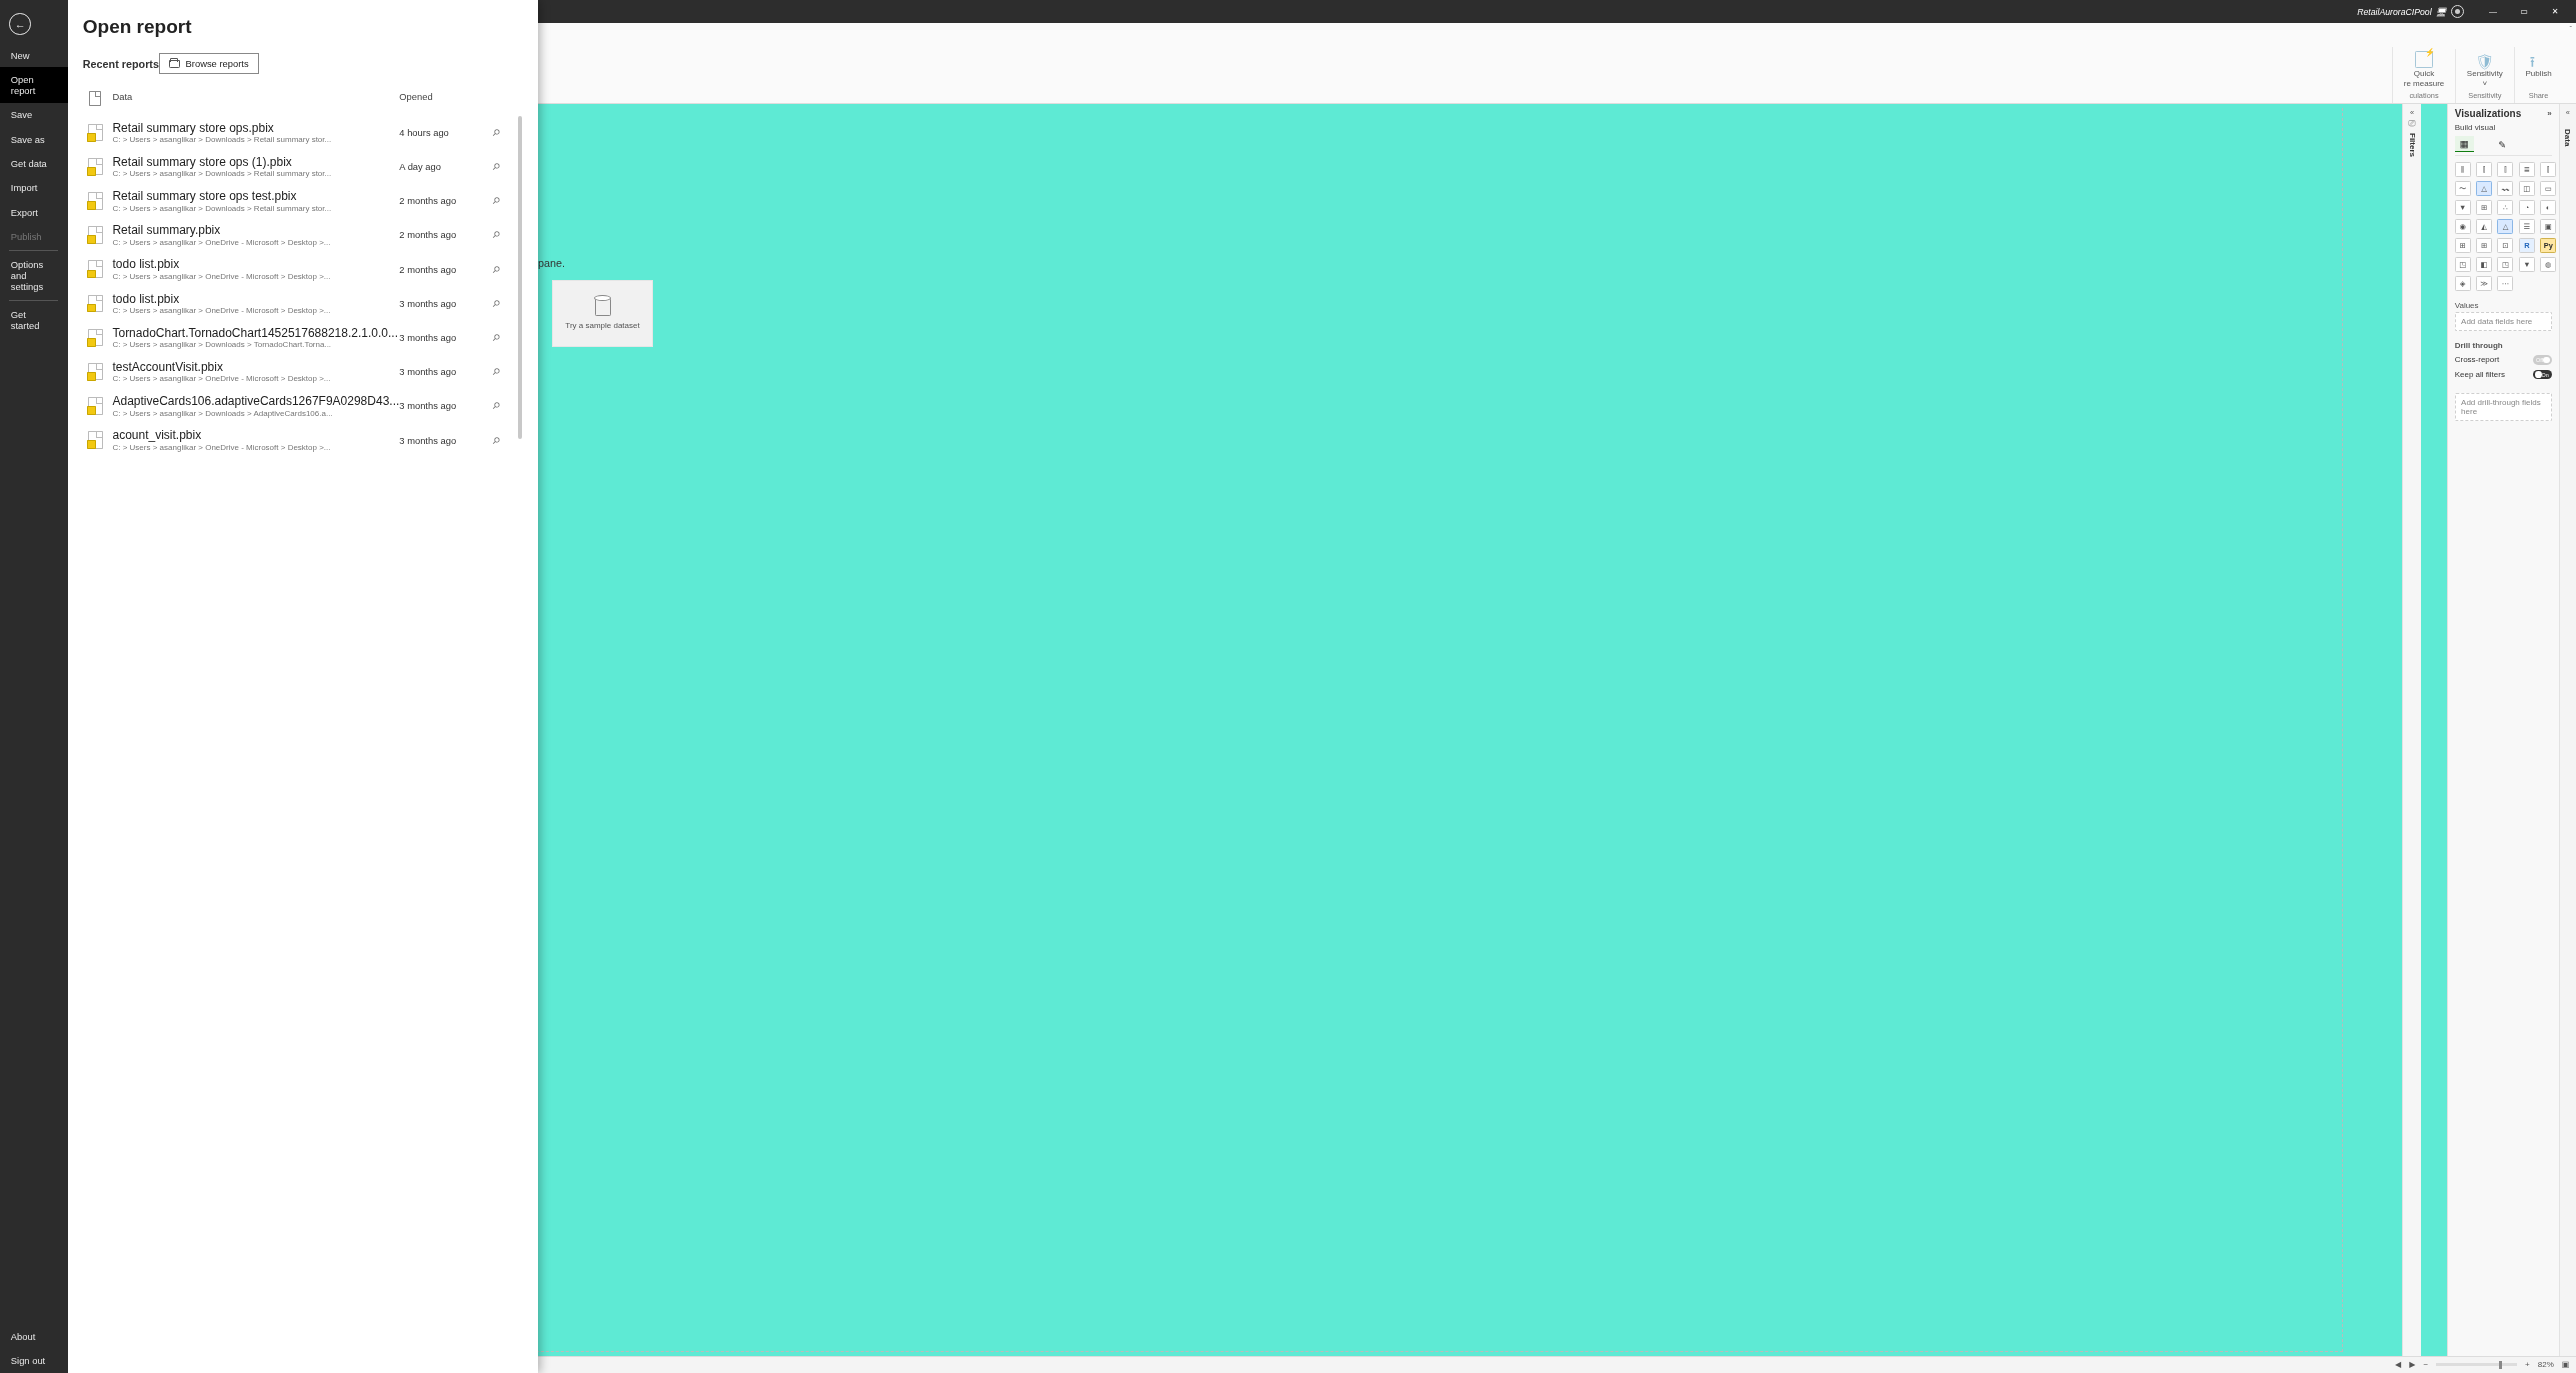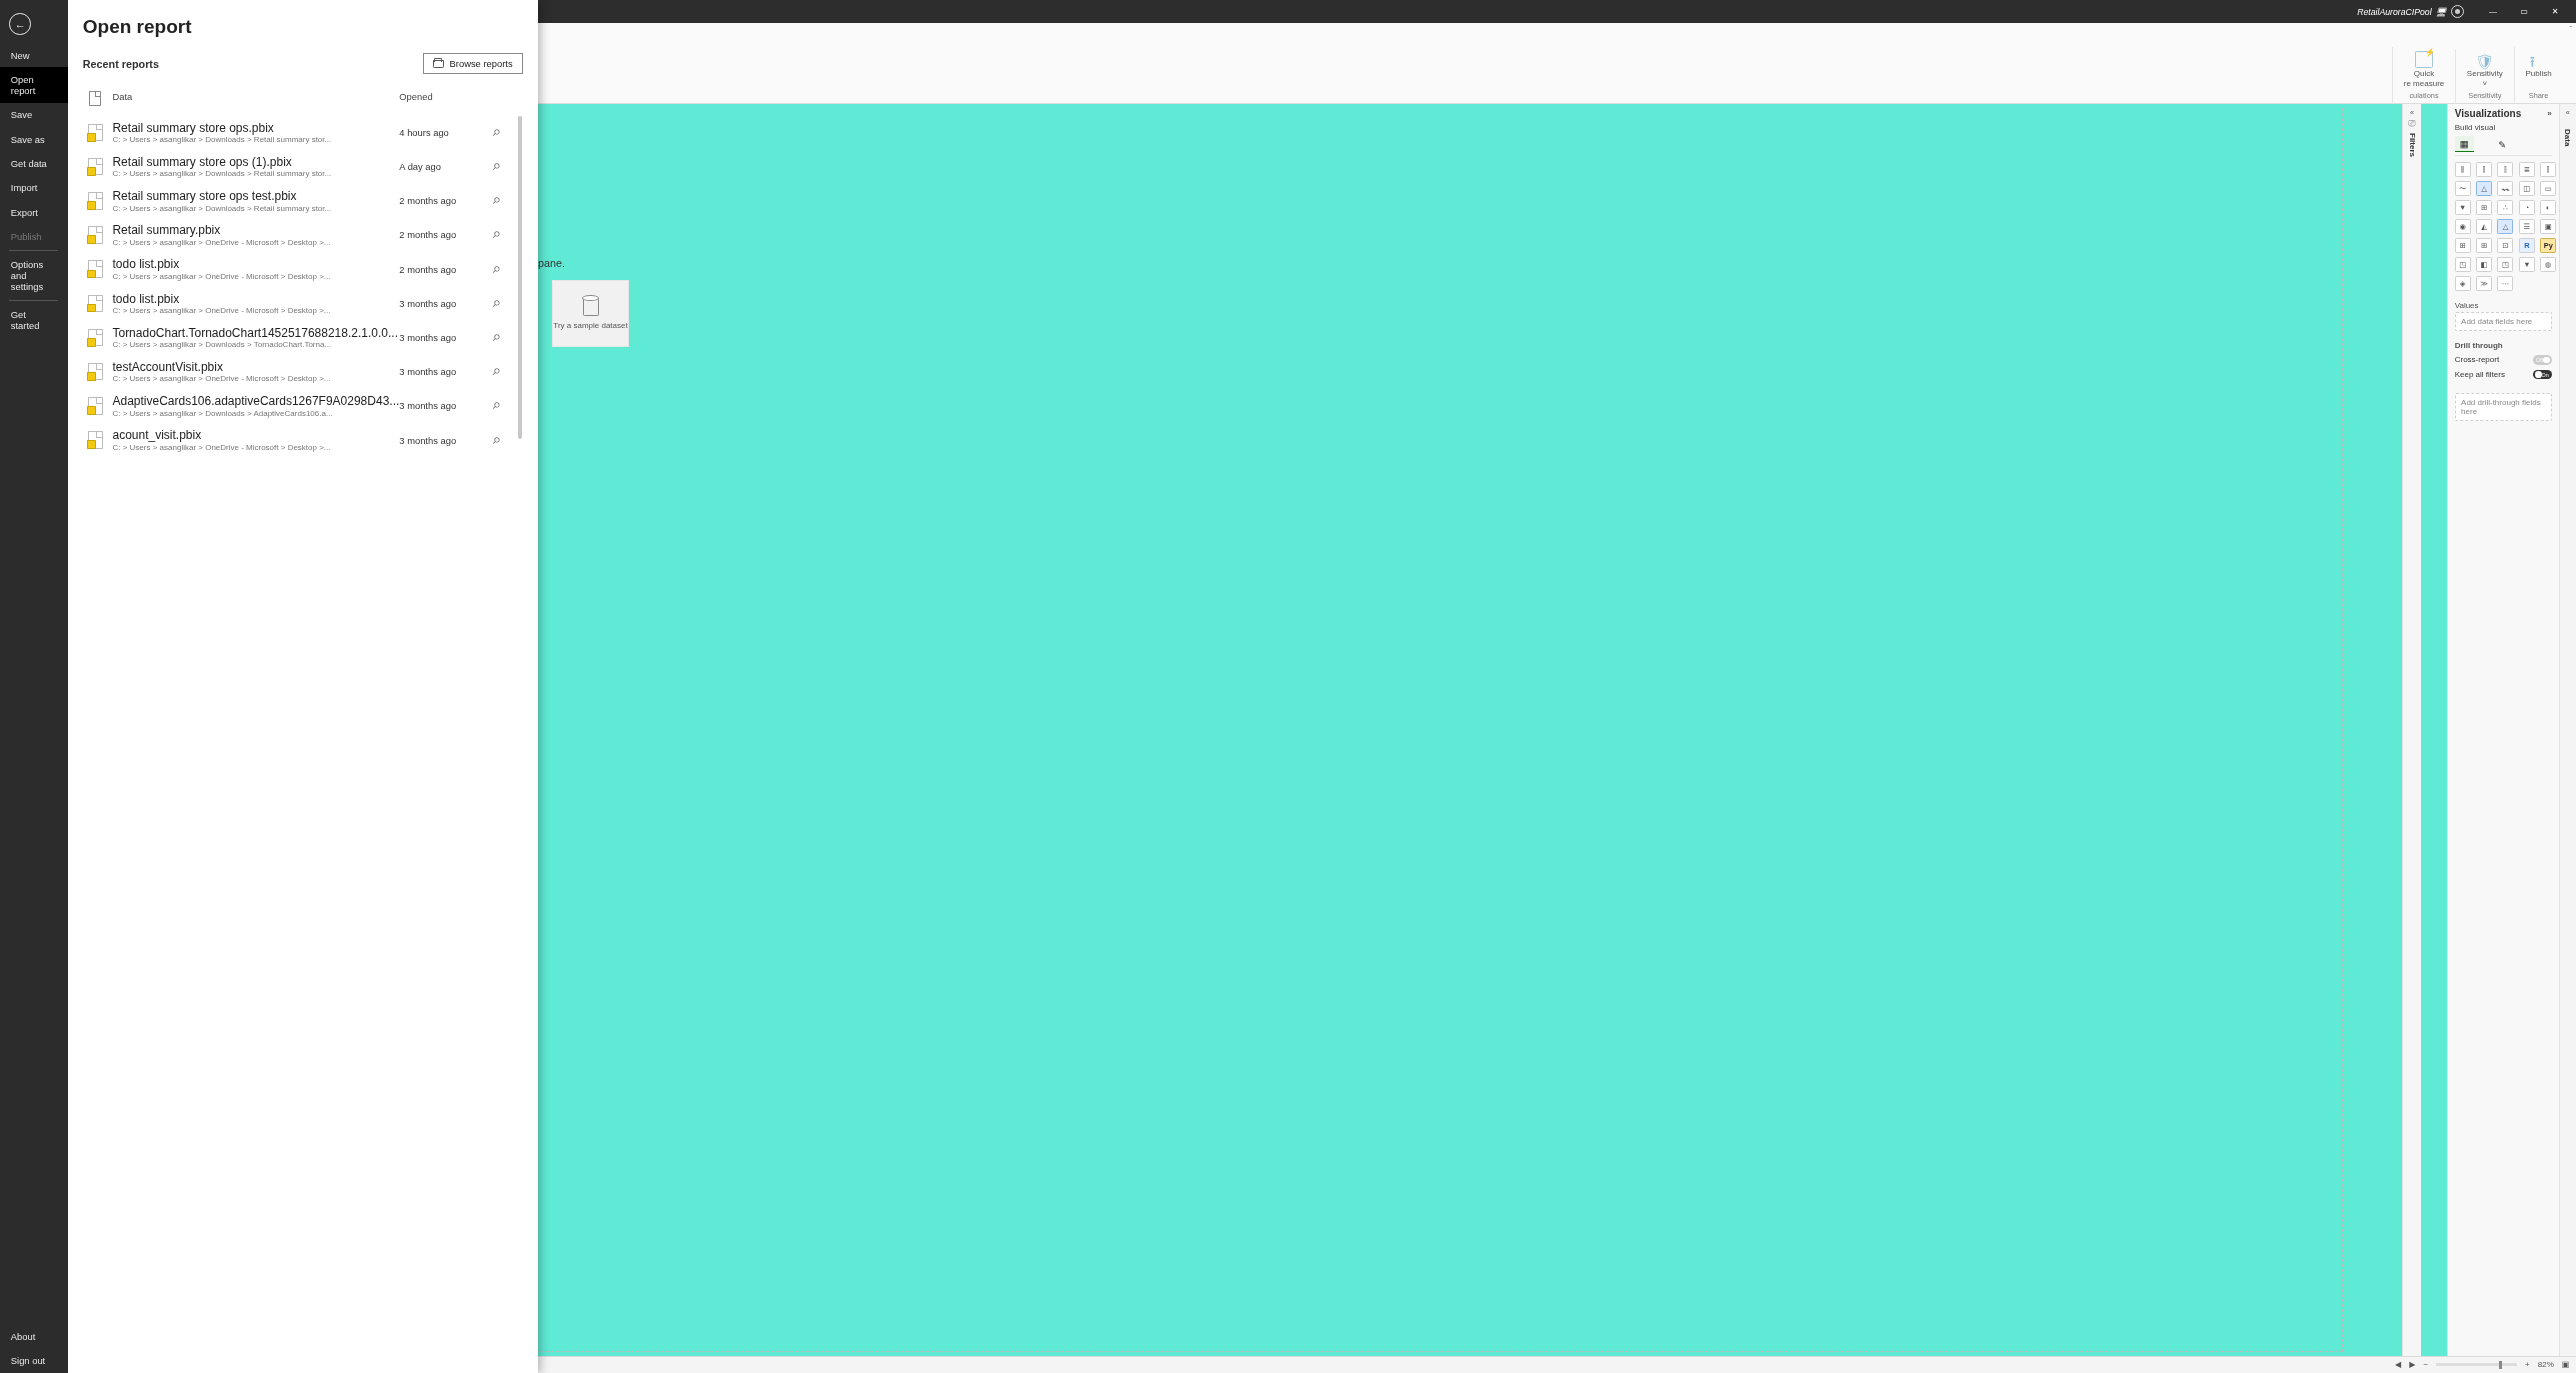--- a/index.html
+++ b/index.html
@@ -22,21 +22,21 @@
   .ribbon-glyph.sensitivity::before { content: "🛡"; font-size: 15px; color:#8fbcd4; }
   .ribbon-glyph.publish { border: none; }
   .ribbon-glyph.publish::before { content: "⭱"; font-size: 15px; color:#8fbcd4; }
   .ribbon-label { font-size: 8px; color: #555; line-height: 1.2; text-align: center; }
   .ribbon-group-caption { font-size: 7.4px; color: #777; margin-top: 2.7px; }
   .ribbon-toggle { position: absolute; right: 4px; top: 1.3px; font-size: 7.4px; color: #666; }
 
   
   .canvas-area { position: absolute; top: 104px; left: 0; right: 0; bottom: 17.5px; background: #5eead4; }
   .canvas-hint { position: absolute; top: 153px; left: 538px; color: #333; font-size: 10.8px; }
-  .sample-card { position: absolute; top: 176px; left: 552px; width: 77px; height: 67px; background: #f1f1f1; border: 0.7px solid #e6e6e6; display: flex; flex-direction: column; align-items: center; justify-content: center; gap: 5.4px; }
+  .sample-card { position: absolute; top: 176px; left: 552px; width: 101px; height: 67px; background: #f1f1f1; border: 0.7px solid #e6e6e6; display: flex; flex-direction: column; align-items: center; justify-content: center; gap: 5.4px; }
   .sample-card .db-icon { width: 16px; height: 19px; border: 1.1px solid #888; border-radius: 2.7px 2.7px 1.3px 1.3px; position: relative; }
   .sample-card .db-icon::after { content: ""; position: absolute; top: -2.7px; left: -1.1px; right: -1.1px; height: 4px; border: 1.1px solid #888; border-radius: 50%; background: #fff;}
   .sample-card .label { font-size: 8px; color: #555; }
   .canvas-border { position: absolute; top: 4px; bottom: 4px; left: 296px; right: 233px; border-right: 0.7px dashed #bbb; border-bottom: 0.7px dashed #bbb; }
 
   
   .right-panes { position: absolute; top: 104px; right: 0; bottom: 17.5px; width: 129px; display: flex; }
   .viz-pane { flex: 1; background: #f8f8f8; border-left: 0.7px solid #e0e0e0; padding: 4px 6.7px 6.7px 6.7px; overflow: hidden; }
   .viz-pane h3 { font-size: 10px; font-weight: 600; color: #333; display: flex; align-items: center; justify-content: space-between; }
   .viz-pane .chev { font-size: 8px; color: #555; }
@@ -73,21 +73,21 @@
   .bs-sidebar { width: 130px; background: #2c2c2c; color: #eee; display: flex; flex-direction: column; padding-top: 9.4px; }
   .bs-back { width: 21.5px; height: 21.5px; margin: 4px 0 8px 9.4px; border: 1px solid #eee; border-radius: 50%; display: flex; align-items: center; justify-content: center; font-size: 10.8px; }
   .bs-item { padding: 6.7px 10.8px; font-size: 9.4px; color: #e8e8e8; cursor: pointer; }
   .bs-item.selected { background: #000; }
   .bs-item.disabled { color: #777; }
   .bs-sep { border-top: 0.7px solid #555; margin: 1.3px 9.4px; }
   .bs-bottom { margin-top: auto; }
 
   .bs-content { flex: 1; background: #fff; padding: 16px 15px 8px 15px; display:flex; flex-direction:column; }
   .bs-content h1 { font-size: 19px; font-weight: 600; color: #222; margin-bottom: 15px; }
-  .recent-header { display:flex; align-items:center; justify-content:space-between; }
+  .recent-header { display:flex; align-items:center; justify-content:flex-start; }
   .recent-header h2 { font-size: 10.8px; font-weight: 600; color: #333; }
   .browse-btn { display:inline-flex; align-items:center; gap:5.4px; border:0.7px solid #888; padding:4px 9.4px; font-size:9.4px; background:#fff; cursor:pointer; }
   .folder-glyph { width:10.8px; height:8px; border:1px solid #555; border-radius:0 0 1.3px 1.3px; position:relative; }
   .folder-glyph::before { content:""; position:absolute; top:-2.7px; left:0; width:5.4px; height:2.7px; border:1px solid #555; border-bottom:none; border-radius:1.3px 1.3px 0 0; }
 
   .list { margin-top: 12px; overflow-y:auto; flex:1; position:relative; }
   .list-head { display:grid; grid-template-columns: 27px 1fr 94px 27px; padding: 5.4px 2.7px 8px 2.7px; color:#444; font-size:9.4px; border-bottom:0.7px solid transparent; }
   .doc-head-icon { width:12px; height:15px; border:1px solid #888; border-radius:0.7px; position:relative; margin-left:4px;}
   .doc-head-icon::after { content:""; position:absolute; top:0; right:0; width:4px; height:4px; border-left:1px solid #888; border-bottom:1px solid #888; background:#fff;}
   .row { display:grid; grid-template-columns: 27px 1fr 94px 27px; align-items:center; padding: 5.4px 2.7px; }

